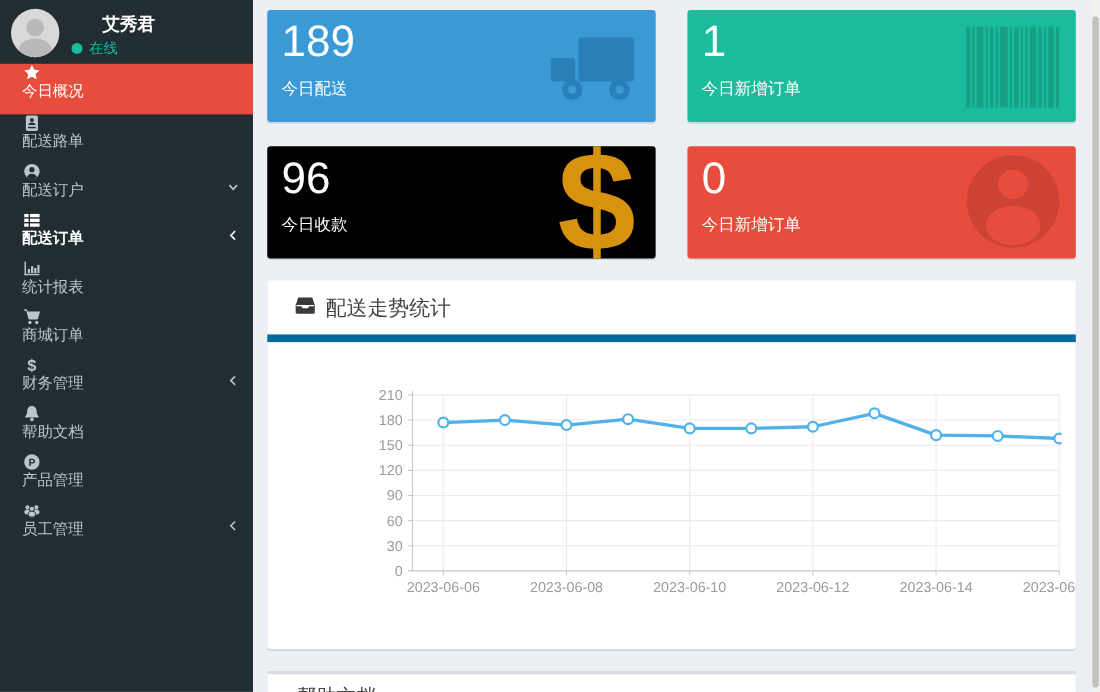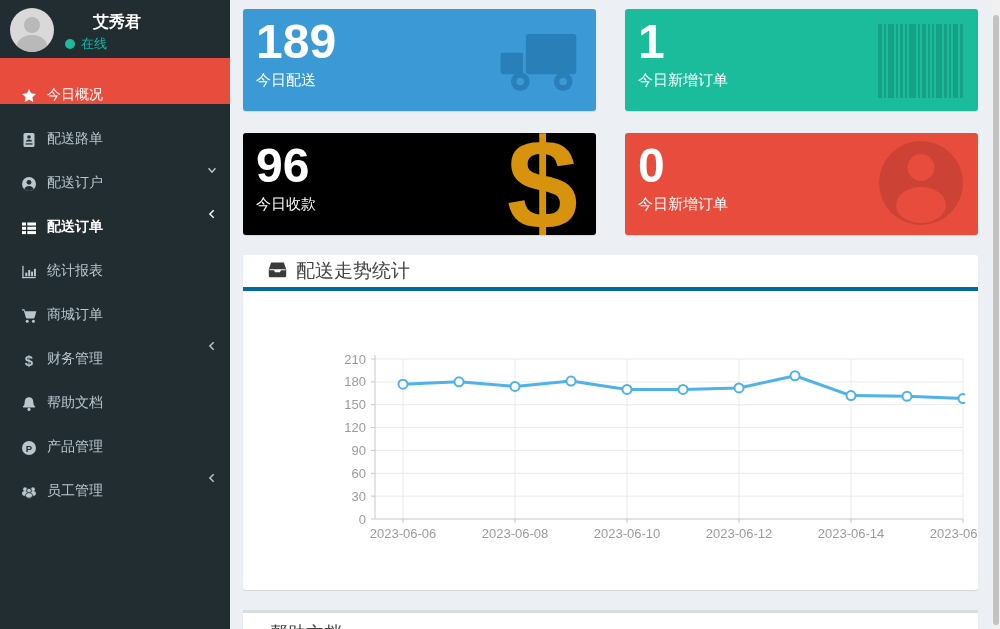--- a/index.html
+++ b/index.html
@@ -12,45 +12,45 @@
   .sidebar{position:absolute;left:0;top:0;width:230px;height:629px;background:#222d32;}
   .user-panel{position:relative;height:58px;padding:8px 10px;box-sizing:border-box;}
   .avatar{position:absolute;left:10px;top:8px;width:44px;height:44px;border-radius:50%;
     background:#d9d9d9;overflow:hidden;}
   .avatar .head{position:absolute;left:14px;top:9px;width:16px;height:16px;border-radius:50%;background:#b9b9b9;}
   .avatar .torso{position:absolute;left:7px;top:27px;width:30px;height:22px;border-radius:50%;background:#b9b9b9;}
   .user-name{position:absolute;left:65px;top:12px;color:#fff;font-size:16px;font-weight:bold;margin-left:28px;}
   .user-status{position:absolute;left:65px;top:35px;color:#14b8a6;font-size:13px;display:flex;align-items:center;gap:6px;}
   .status-dot{width:10px;height:10px;border-radius:50%;background:#1abc9c;display:inline-block;}
   .menu{position:absolute;left:0;top:58px;width:230px;}
-  .menu-item{position:relative;height:44px;display:flex;align-items:flex-end;
-    padding-left:20px;box-sizing:border-box;color:#b8c7ce;font-size:14px;cursor:pointer;}
+  .menu-item{position:relative;height:44px;display:flex;align-items:flex-start;
+    padding-left:20px;box-sizing:border-box;color:#b8c7ce;font-size:14px;cursor:pointer;flex-direction:column;}
   .menu-item.active{height:46px;background:#e84c3d;color:#fff;}
   .menu-item.highlight{color:#fff;font-weight:bold;}
   .mi-icon{width:18px;height:16px;margin-right:9px;display:inline-flex;align-items:center;justify-content:center;flex:none;}
   .mi-icon svg{display:block;}
   .mi-dollar{font-size:15px;font-weight:bold;width:18px;text-align:center;}
   .mi-chevron{position:absolute;right:12px;top:50%;transform:translateY(-50%);display:inline-flex;}
   
   .content{position:absolute;left:230px;top:0;width:770px;height:629px;}
   .stat-card{position:absolute;width:353px;height:102px;border-radius:3px;overflow:hidden;
     box-shadow:0 1px 1px rgba(0,0,0,.1);color:#fff;}
-  .stat-value{position:absolute;left:13px;top:8px;font-size:48px;font-weight:bold;line-height:1.05;}
+  .stat-value{position:absolute;left:13px;top:8px;font-size:40px;font-weight:normal;line-height:1.05;}
   .stat-label{position:absolute;left:13px;top:62px;font-size:15px;}
   .stat-icon{position:absolute;}
   .big-dollar{font-size:128px;font-weight:bold;line-height:.75;}
   .big-user{width:84px;height:84px;border-radius:50%;position:relative;overflow:hidden;}
   .big-user .bu-head{position:absolute;left:50%;top:13px;transform:translateX(-50%);width:27px;height:27px;border-radius:50%;}
   .big-user .bu-body{position:absolute;left:50%;top:46px;transform:translateX(-50%);width:50px;height:36px;border-radius:50%;}
   
   .panel{position:absolute;left:13px;width:735px;background:#fff;border-radius:3px;
     box-shadow:0 1px 1px rgba(0,0,0,.1);}
   .trend-panel{top:255px;height:335px;}
-  .panel-header{height:36px;display:flex;align-items:center;padding-left:25px;
-    border-bottom:4px solid #0369a1;box-sizing:border-box;}
+  .panel-header{height:56px;display:flex;align-items:center;padding-left:25px;
+    border-bottom:7px solid #0369a1;box-sizing:border-box;}
   .panel-title{font-size:19px;color:#444;margin-left:9px;}
   .trend-chart{position:absolute;left:0;top:46px;width:735px;height:244px;}
   .bottom-panel{top:610px;height:40px;border-top:3px solid #d8dce3;border-radius:0;}
   .bottom-title{font-size:18px;color:#444;padding:8px 0 0 27px;}
   
   .scrollbar-track{position:absolute;right:0;top:0;width:8px;height:629px;background:#f1f1f1;}
   .scrollbar-thumb{position:absolute;right:1px;top:15px;width:6px;height:610px;border-radius:3px;background:#c2c2c2;}
 </style>
 </head>
 <body>

